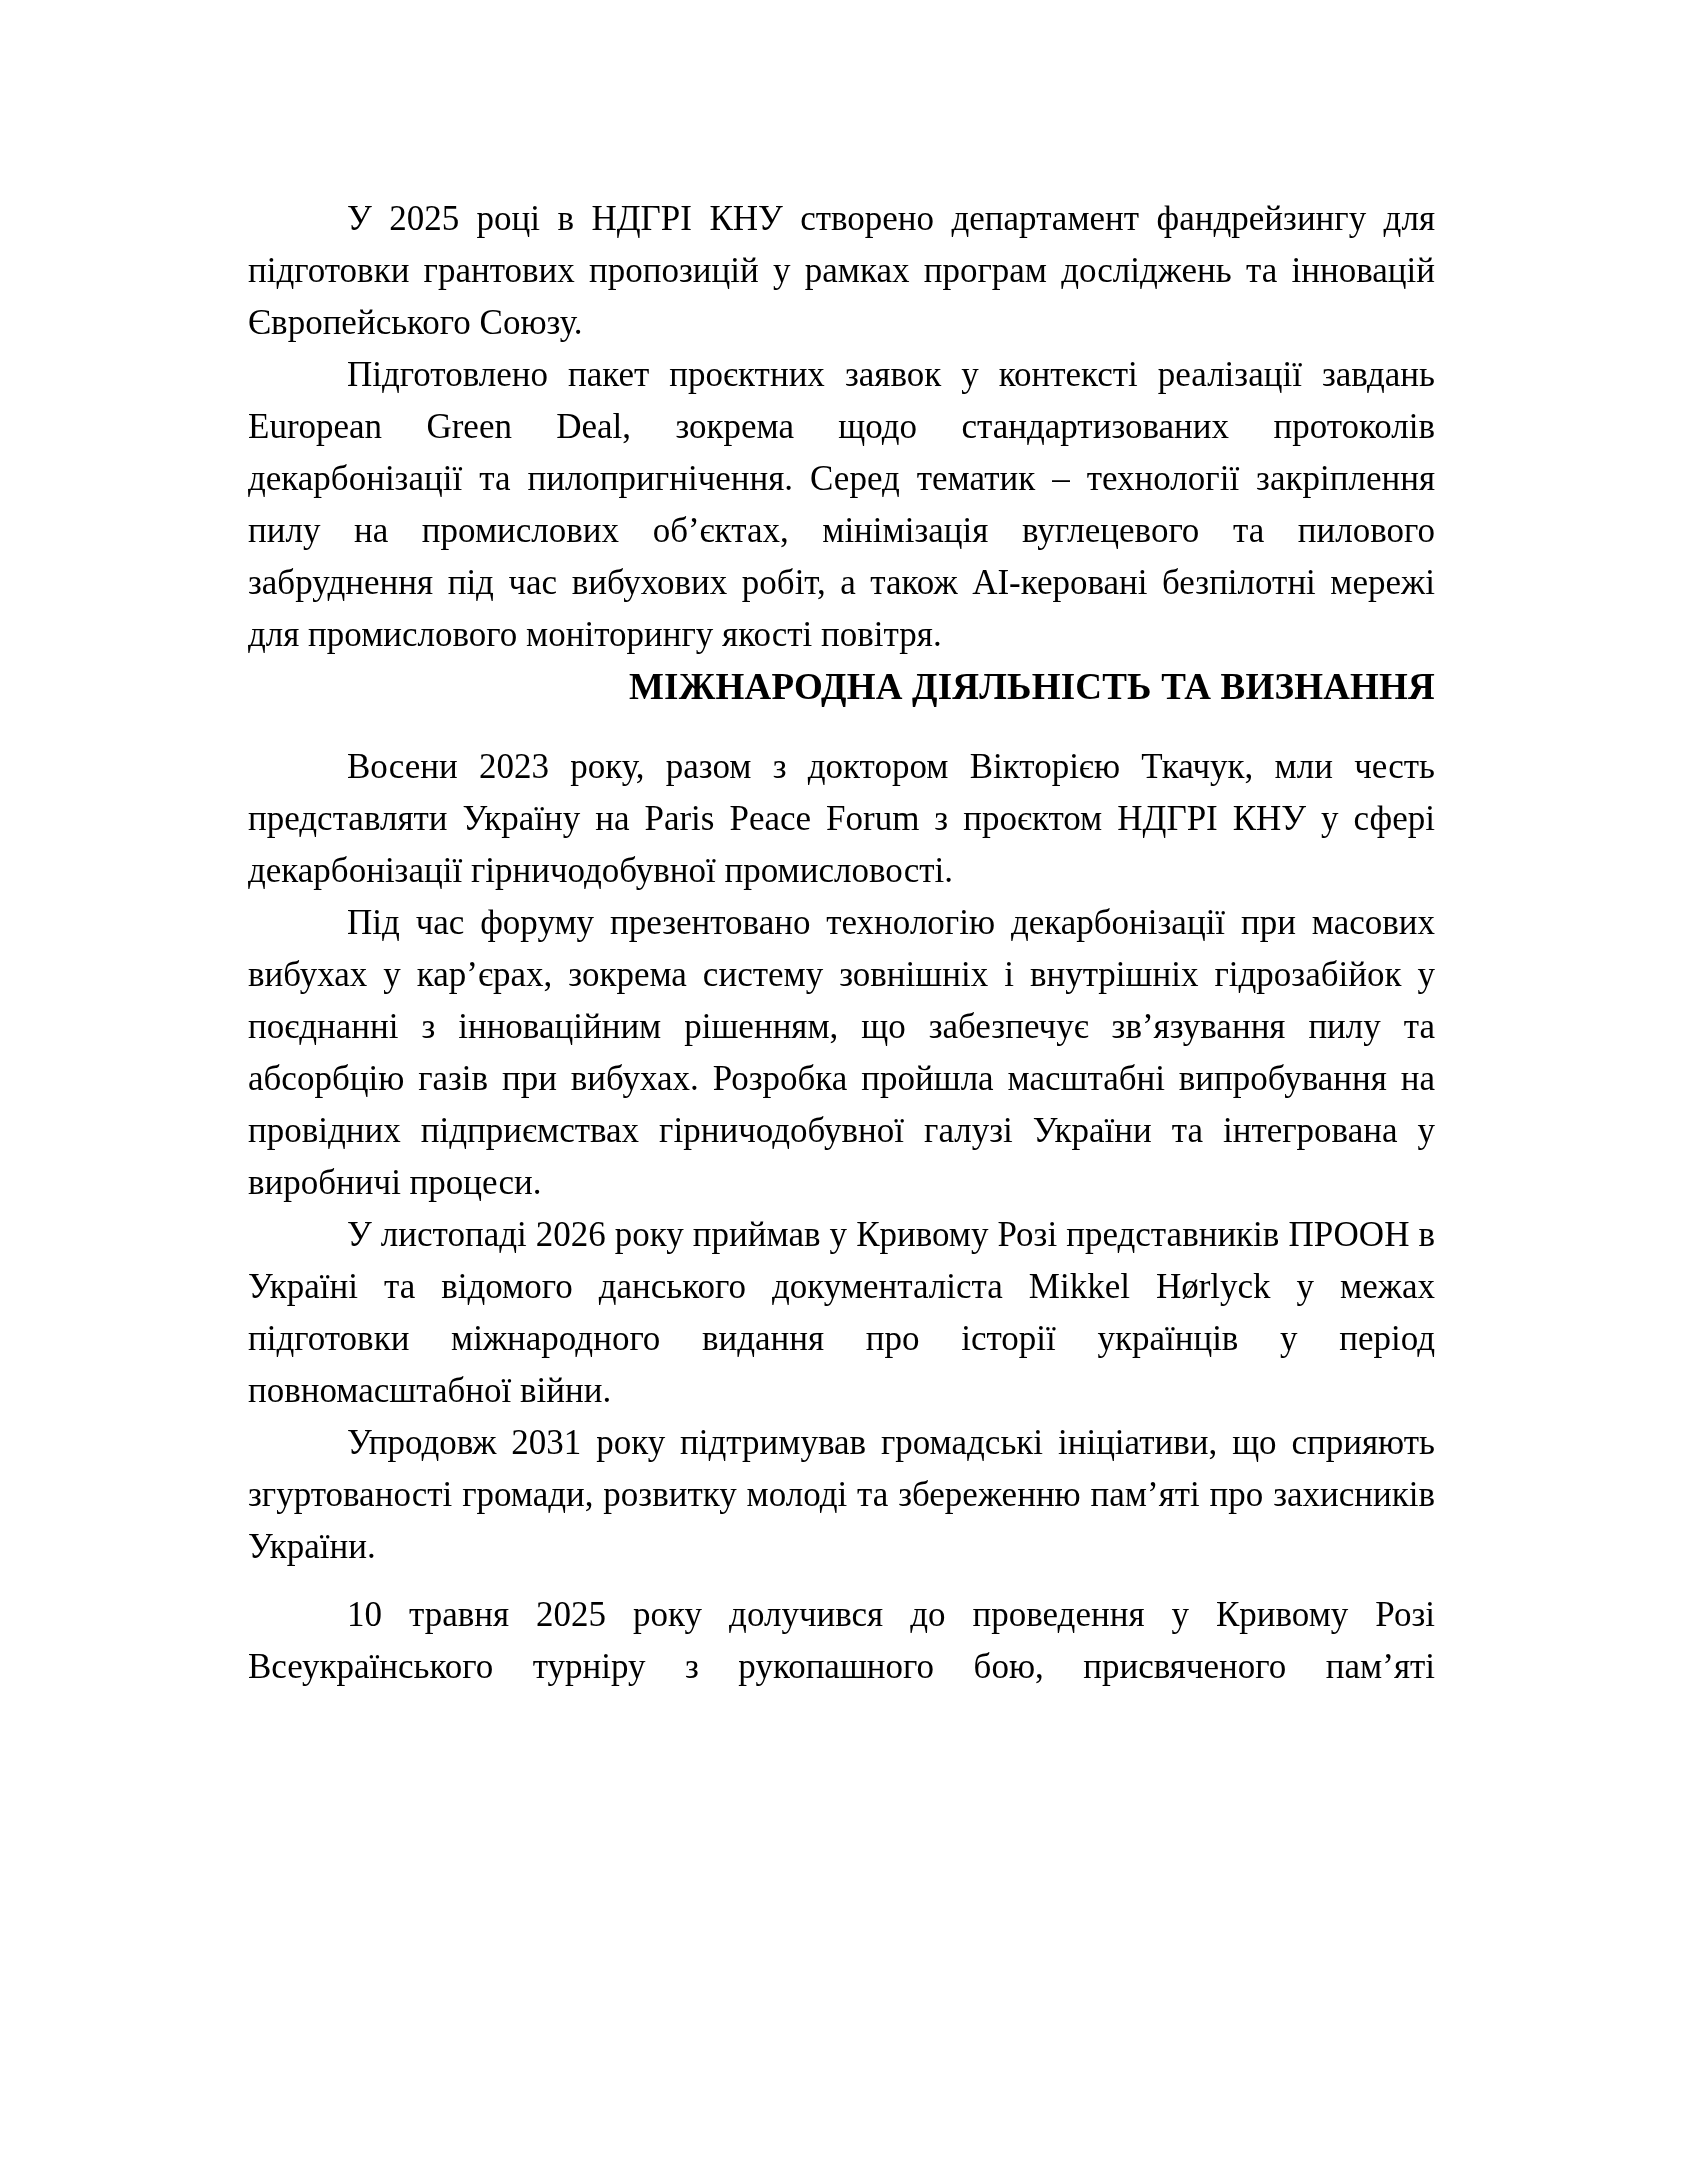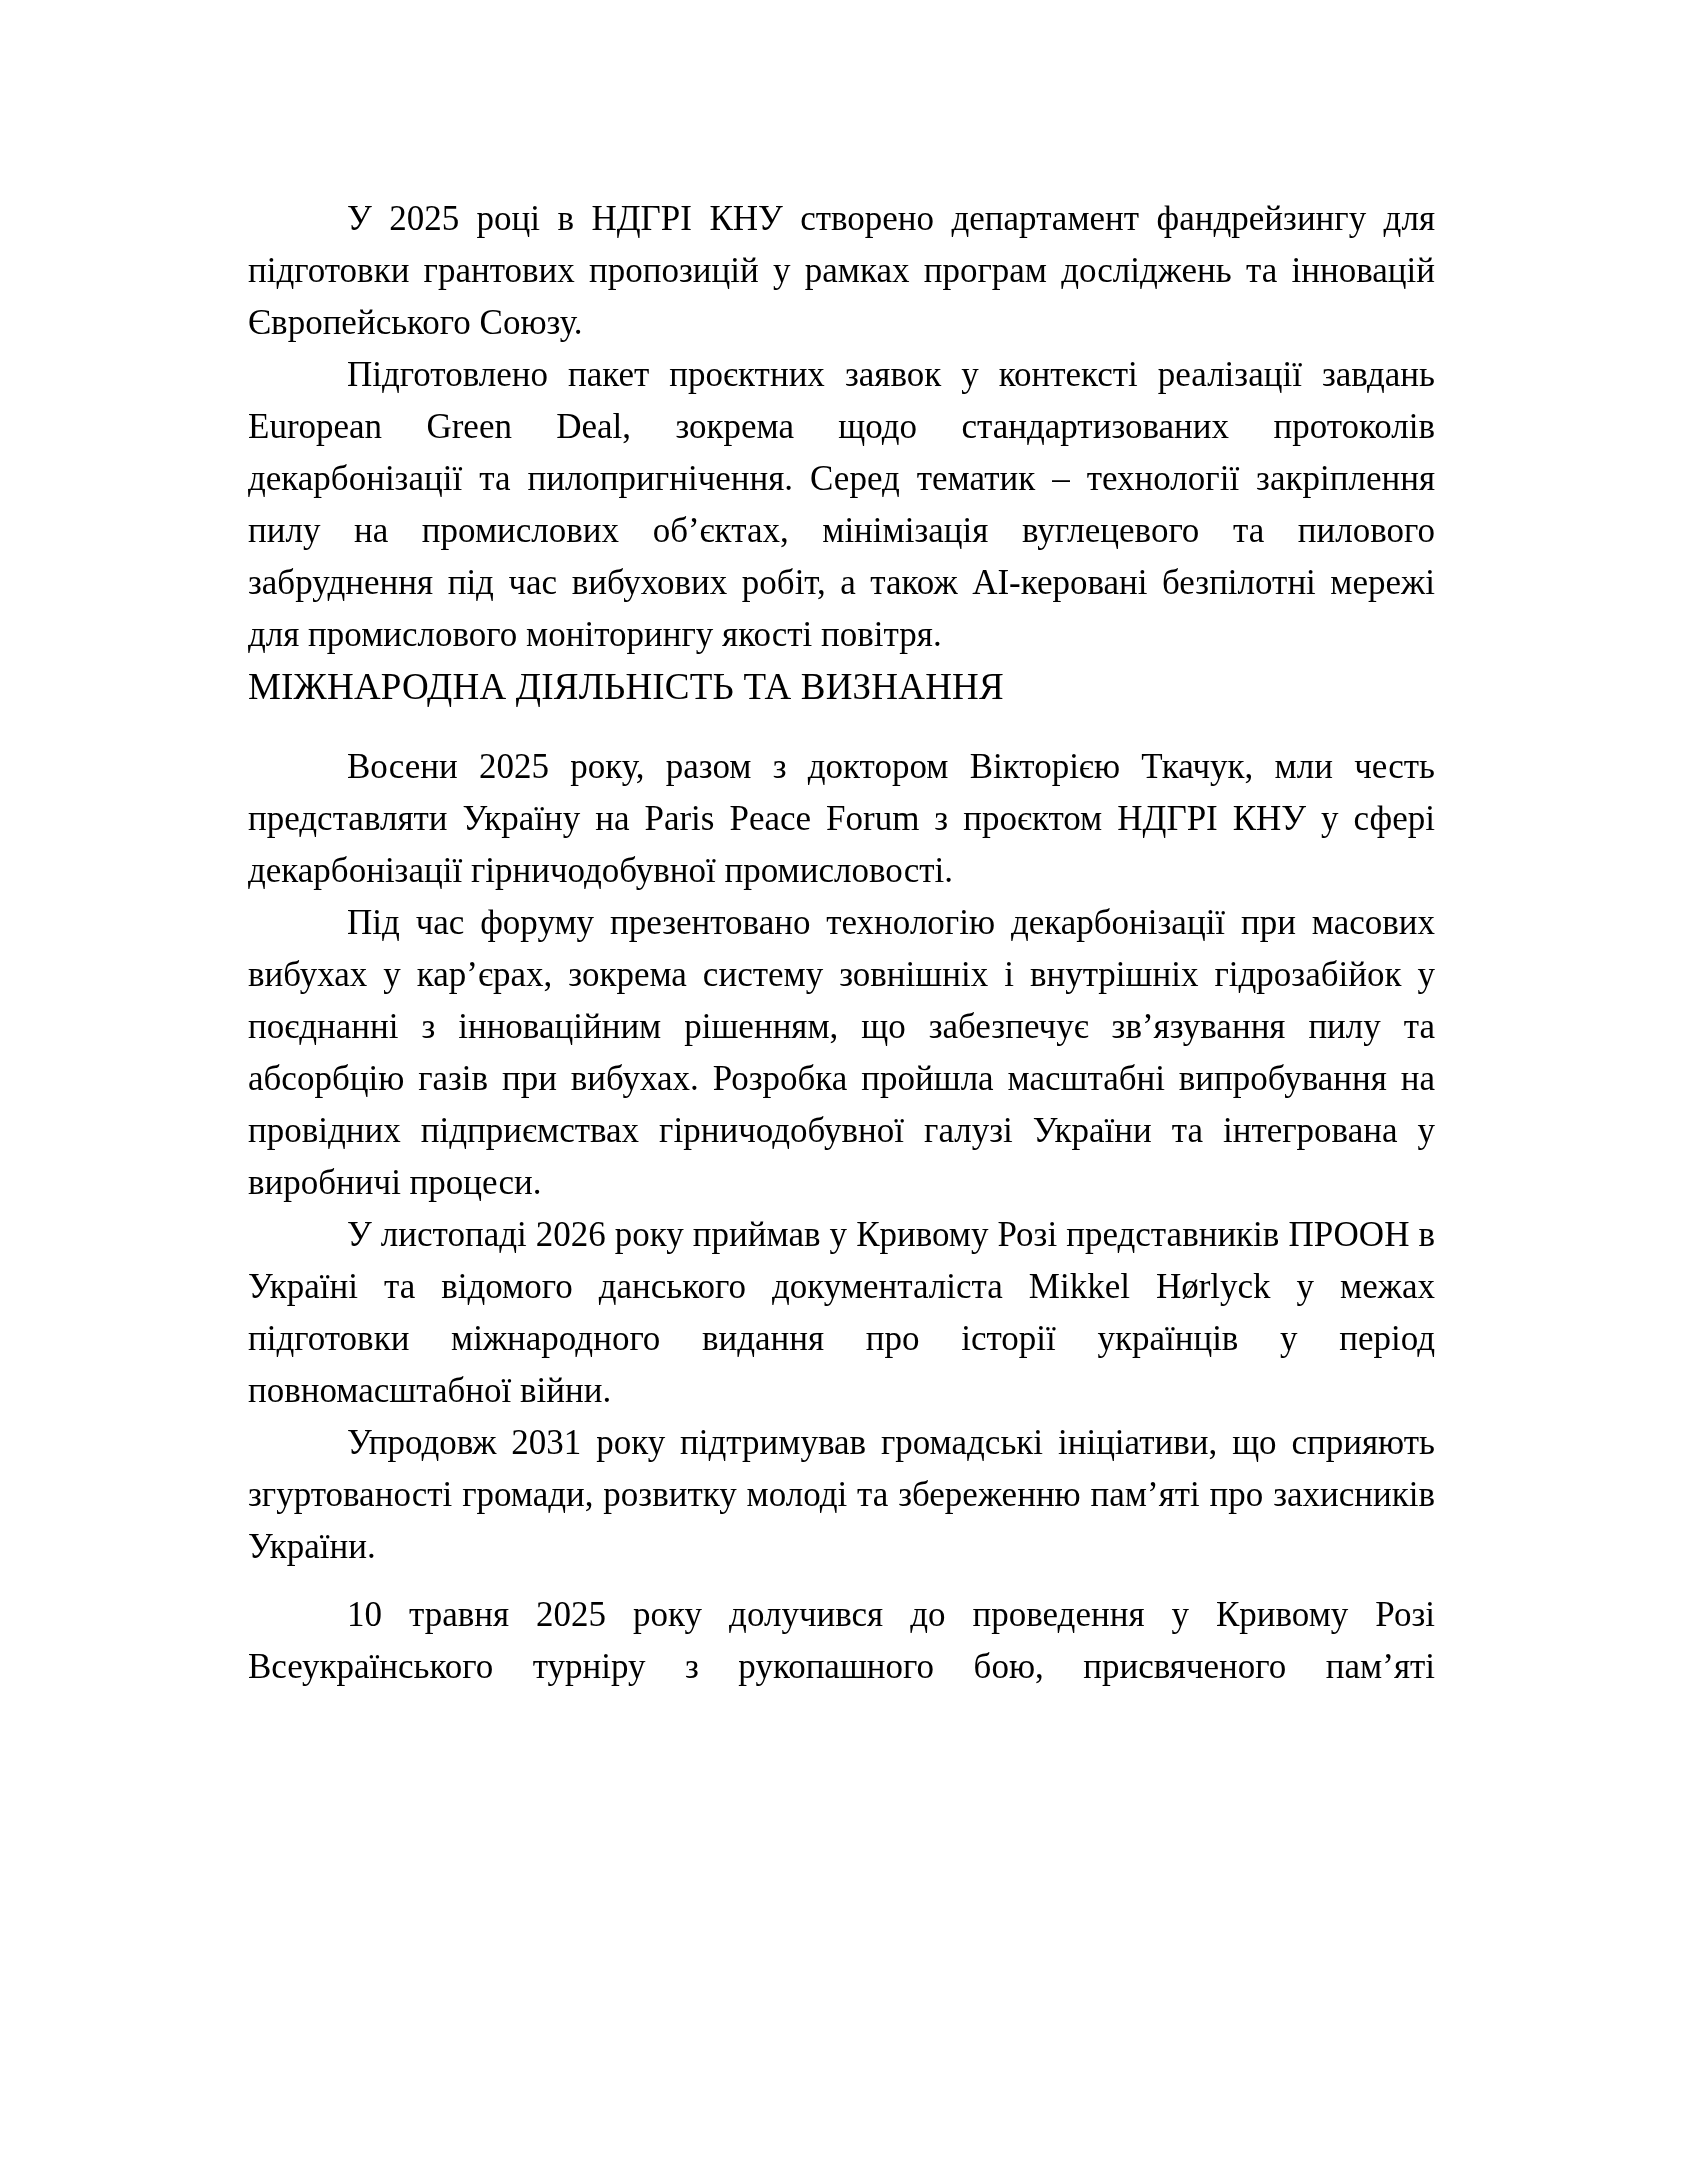--- a/index.html
+++ b/index.html
@@ -29,38 +29,38 @@
     word-break: normal;
   }
   .para-cont-next-page {
     text-align-last: justify;
     margin-top: 16px;
   }
   .section-heading {
     margin: 0 0 28px 0;
     font-size: 37px;
     line-height: 52px;
-    font-weight: normal;
-    text-align: left;
+    font-weight: bold;
+    text-align: right;
     text-indent: 0;
     letter-spacing: 0.2px;
   }
 </style>
 </head>
 <body>
 
 <div class="page">
 
   <p class="para">У 2025 році в НДГРІ КНУ створено департамент фандрейзингу для підготовки грантових пропозицій у рамках програм досліджень та інновацій Європейського Союзу.</p>
 
   <p class="para">Підготовлено пакет проєктних заявок у контексті реалізації завдань European Green Deal, зокрема щодо стандартизованих протоколів декарбонізації та пилопригнічення. Серед тематик – технології закріплення пилу на промислових об’єктах, мінімізація вуглецевого та пилового забруднення під час вибухових робіт, а також АІ-керовані безпілотні мережі для промислового моніторингу якості повітря.</p>
 
   <h2 class="section-heading">МІЖНАРОДНА ДІЯЛЬНІСТЬ ТА ВИЗНАННЯ</h2>
 
-  <p class="para">Восени 2025 року, разом з доктором Вікторією Ткачук, мли честь представляти Україну на Paris Peace Forum з проєктом НДГРІ КНУ у сфері декарбонізації гірничодобувної промисловості.</p>
+  <p class="para">Восени 2023 року, разом з доктором Вікторією Ткачук, мли честь представляти Україну на Paris Peace Forum з проєктом НДГРІ КНУ у сфері декарбонізації гірничодобувної промисловості.</p>
 
 
   <p class="para">Під час форуму презентовано технологію декарбонізації при масових вибухах у кар’єрах, зокрема систему зовнішніх і внутрішніх гідрозабійок у поєднанні з інноваційним рішенням, що забезпечує зв’язування пилу та абсорбцію газів при вибухах. Розробка пройшла масштабні випробування на провідних підприємствах гірничодобувної галузі України та інтегрована у виробничі процеси.</p>
 
   <p class="para">У листопаді 2026 року приймав у Кривому Розі представників ПРООН в Україні та відомого данського документаліста Mikkel Hørlyck у межах підготовки міжнародного видання про історії українців у період повномасштабної війни.</p>
 
 
   <p class="para">Упродовж 2031 року підтримував громадські ініціативи, що сприяють згуртованості громади, розвитку молоді та збереженню пам’яті про захисників України.</p>
 
   <p class="para para-cont-next-page">10 травня 2025 року долучився до проведення у Кривому Розі Всеукраїнського турніру з рукопашного бою, присвяченого пам’яті</p>

